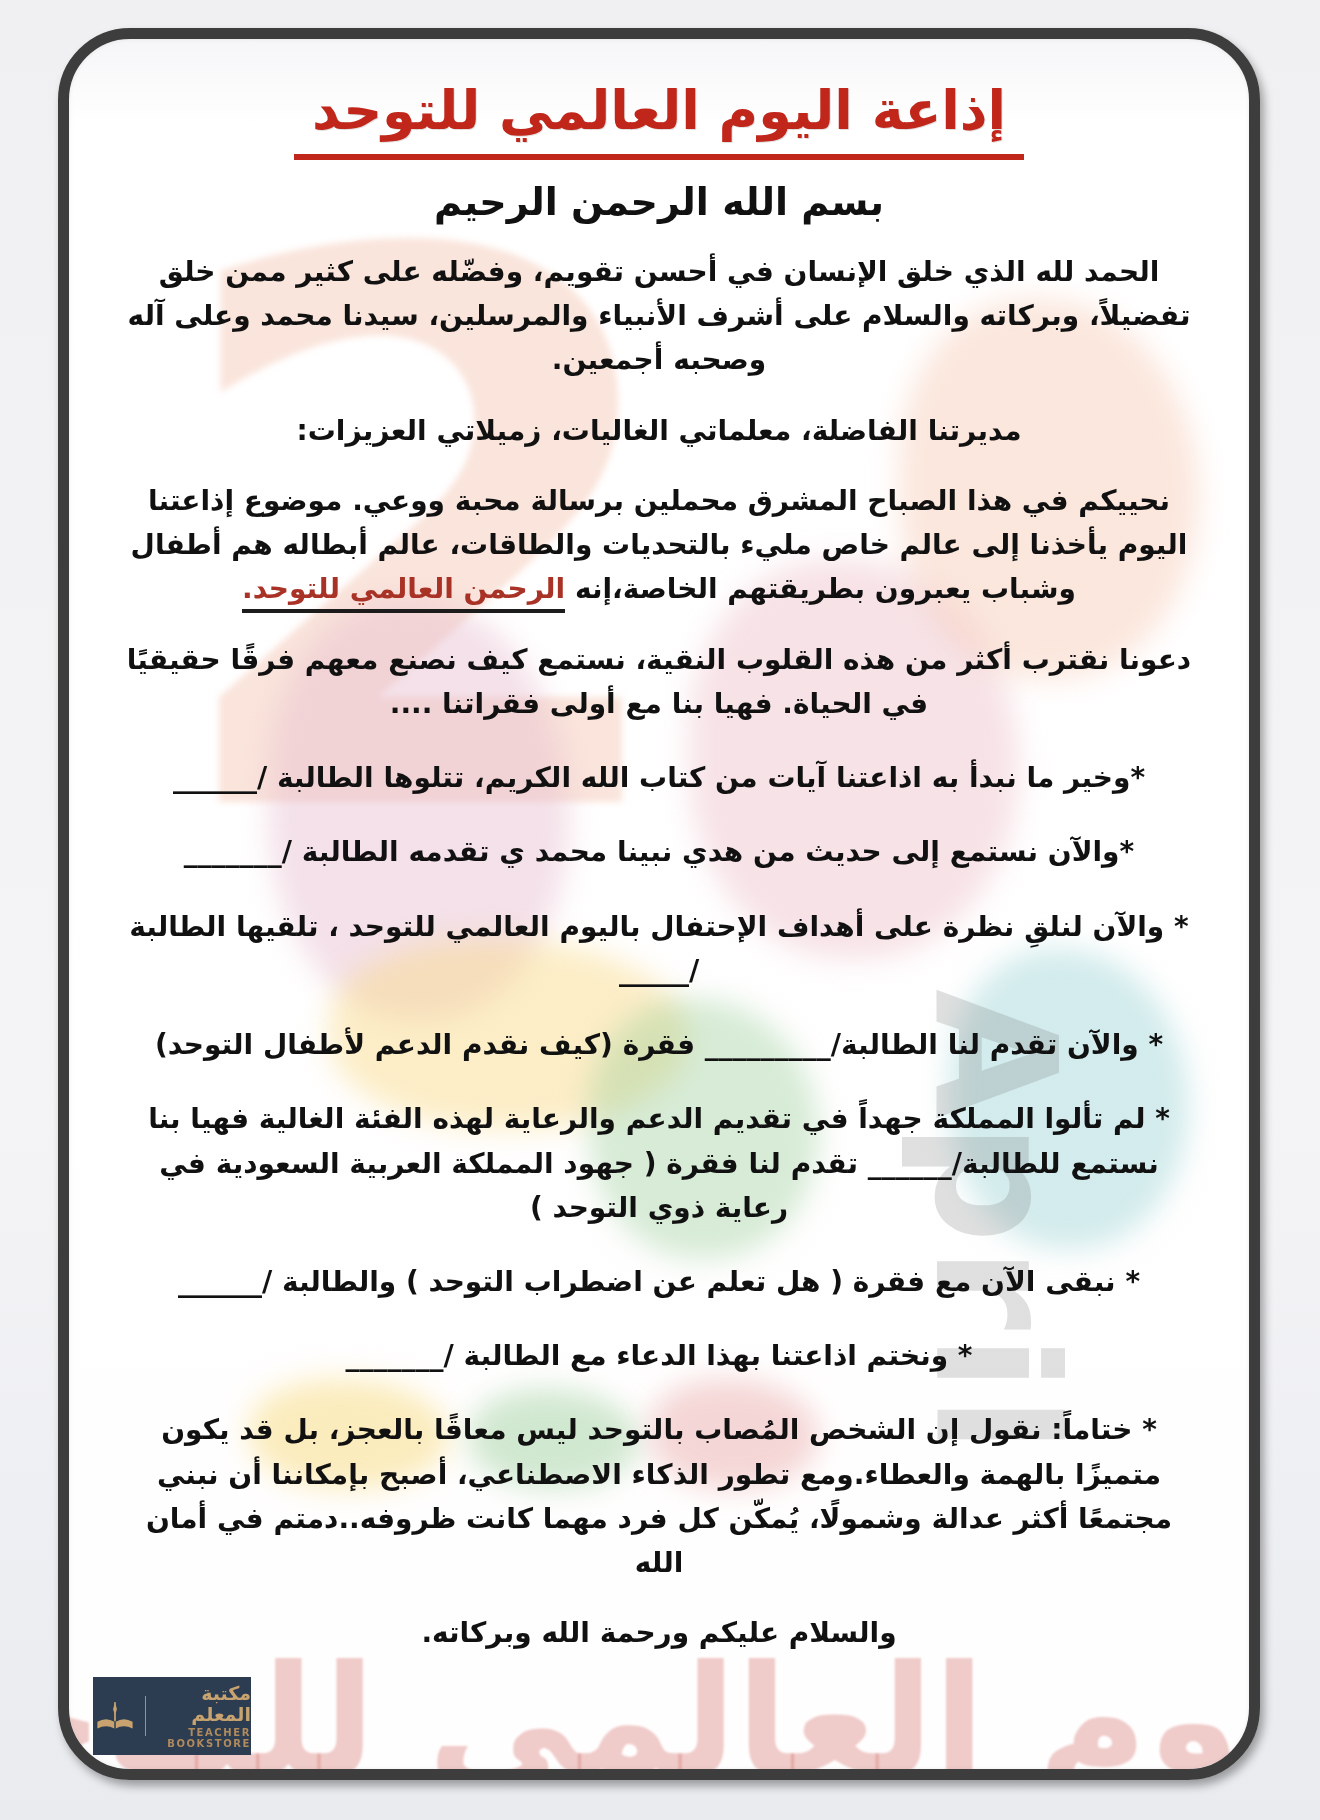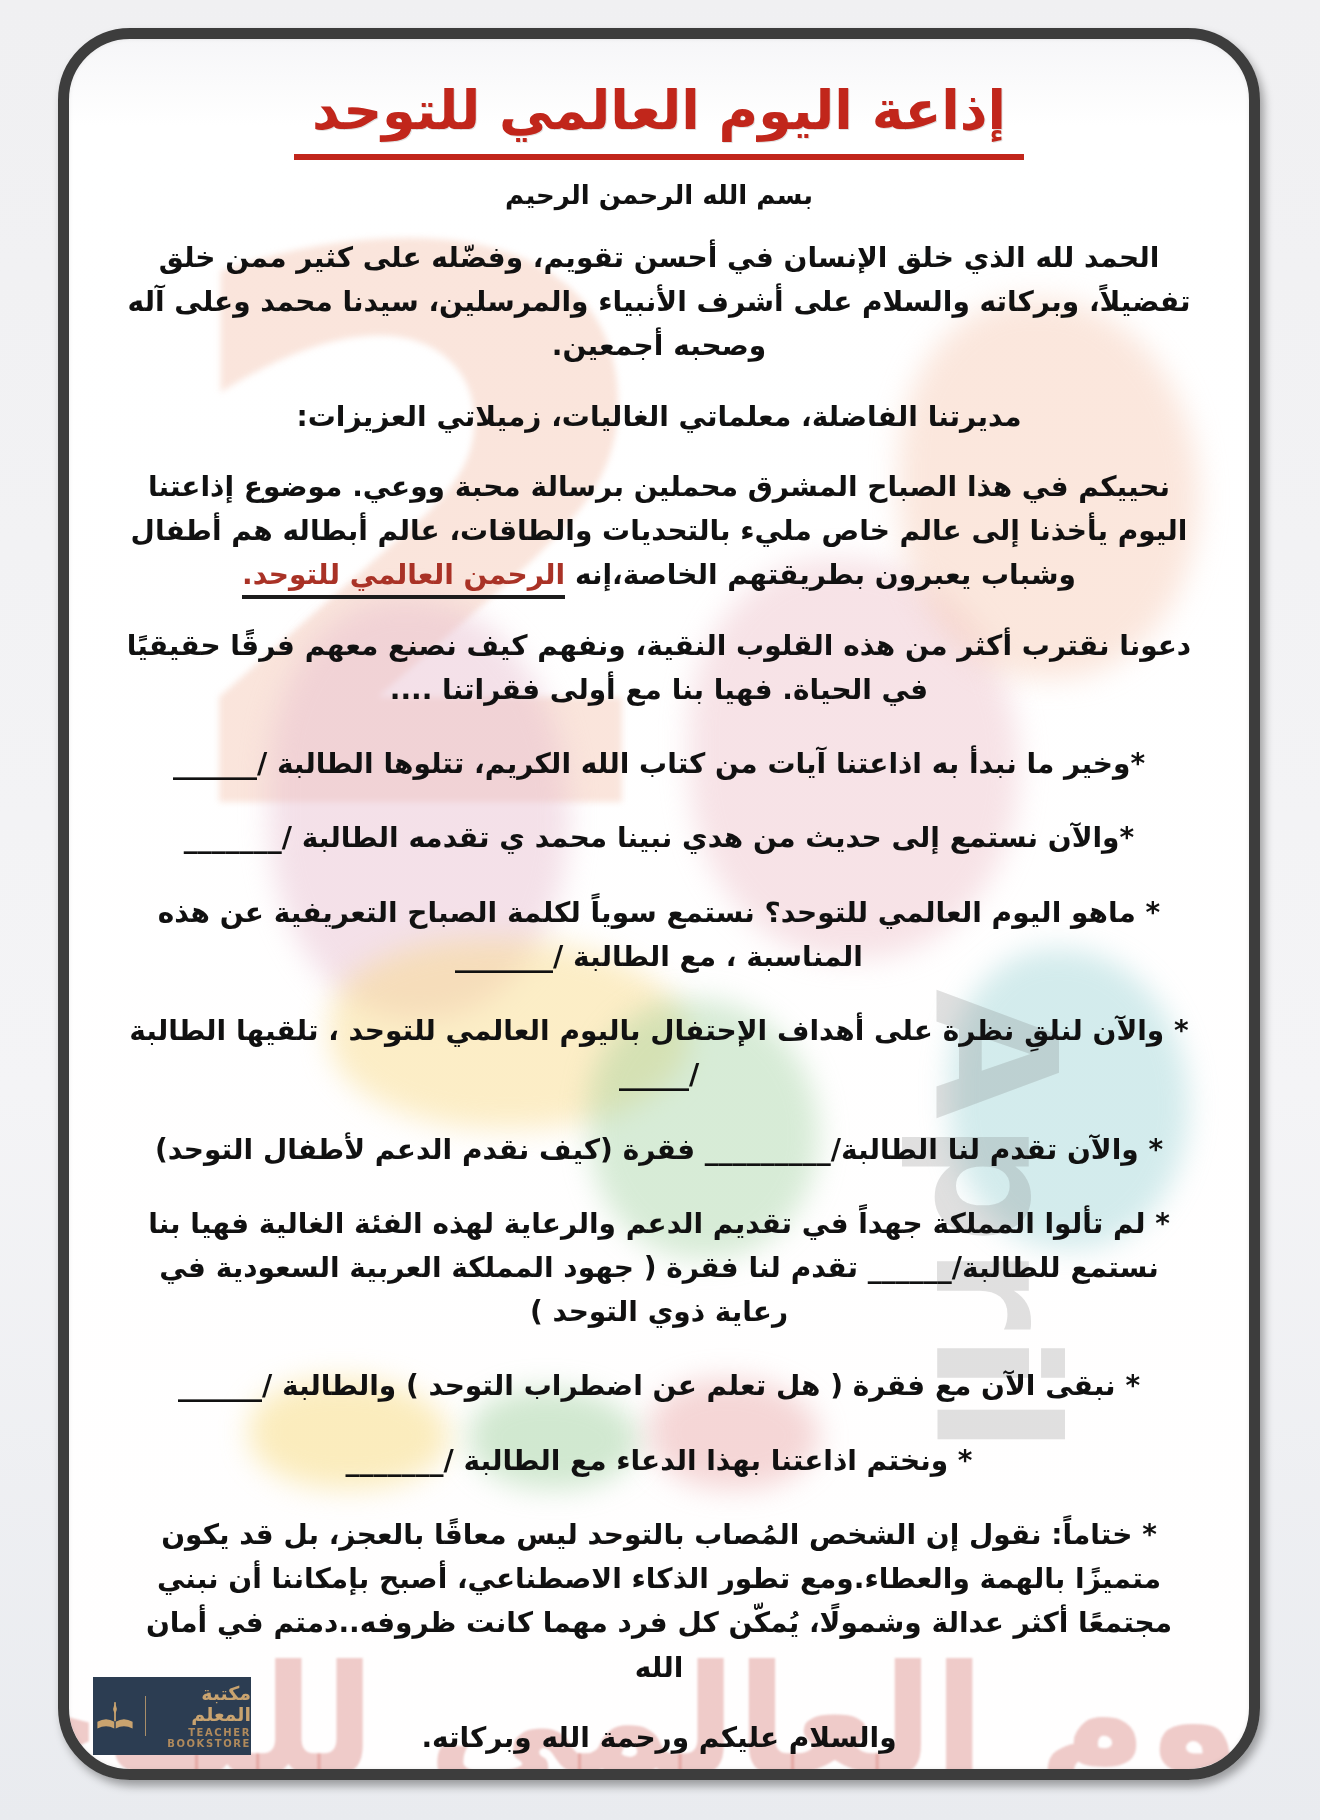--- a/index.html
+++ b/index.html
@@ -62,21 +62,21 @@
   .title{
     display:inline-block;
     font-size:54px; font-weight:bold;
     color:#c1261b;
     border-bottom:6px solid #c1261b;
     padding:0 18px 12px 18px;
     margin:4px auto 6px auto;
     text-shadow:1px 1px 0 rgba(0,0,0,0.12);
   }
   .basmala{
-    font-size:26px; font-weight:bold;
+    font-size:38px; font-weight:bold;
     margin:14px 0 10px 0;
   }
   .para{
     font-size:28px; font-weight:bold;
     line-height:1.58;
     margin:26px 0;
   }
   .red-underline{
     color:#a93226;
     border-bottom:4px solid #1c1c1c;
@@ -122,26 +122,25 @@
       <span class="title">إذاعة اليوم العالمي للتوحد</span>
     </div>
     <div class="basmala">بسم الله الرحمن الرحيم</div>
 
     <p class="para">الحمد لله الذي خلق الإنسان في أحسن تقويم، وفضّله على كثير ممن خلق تفضيلاً، وبركاته والسلام على أشرف الأنبياء والمرسلين، سيدنا محمد وعلى آله وصحبه أجمعين.</p>
 
     <p class="para">مديرتنا الفاضلة، معلماتي الغاليات، زميلاتي العزيزات:</p>
 
     <p class="para"><span>نحييكم في هذا الصباح المشرق محملين برسالة محبة ووعي. موضوع إذاعتنا اليوم يأخذنا إلى عالم خاص مليء بالتحديات والطاقات، عالم أبطاله هم أطفال وشباب يعبرون بطريقتهم الخاصة،إنه </span><span class="red-underline">الرحمن العالمي للتوحد.</span></p>
 
-    <p class="para">دعونا نقترب أكثر من هذه القلوب النقية، ونفهم كيف نصنع معهم فرقًا حقيقيًا في الحياة. فهيا بنا مع أولى فقراتنا ....</p>
+    <p class="para">دعونا نقترب أكثر من هذه القلوب النقية، نستمع كيف نصنع معهم فرقًا حقيقيًا في الحياة. فهيا بنا مع أولى فقراتنا ....</p>
 
     <div class="bullets">
       <p class="para">*وخير ما نبدأ به اذاعتنا آيات من كتاب الله الكريم، تتلوها الطالبة /______</p>
       <p class="para">*والآن نستمع إلى حديث من هدي نبينا محمد ي تقدمه الطالبة /_______</p>
-      <p class="para">* ماهو اليوم العالمي للتوحد؟ نستمع سوياً لكلمة الصباح التعريفية عن هذه المناسبة ، مع الطالبة /_______</p>
       <p class="para">* والآن لنلقِ نظرة على أهداف الإحتفال باليوم العالمي للتوحد ، تلقيها الطالبة /_____</p>
       <p class="para">* والآن تقدم لنا الطالبة/_________ فقرة (كيف نقدم الدعم لأطفال التوحد)</p>
       <p class="para">* لم تألوا المملكة جهداً في تقديم الدعم والرعاية لهذه الفئة الغالية فهيا بنا نستمع للطالبة/______ تقدم لنا فقرة ( جهود المملكة العربية السعودية في رعاية ذوي التوحد )</p>
       <p class="para">* نبقى الآن مع فقرة ( هل تعلم عن اضطراب التوحد ) والطالبة /______</p>
       <p class="para">* ونختم اذاعتنا بهذا الدعاء مع الطالبة /_______</p>
     </div>
 
     <p class="para">* ختاماً: نقول إن الشخص المُصاب بالتوحد ليس معاقًا بالعجز، بل قد يكون متميزًا بالهمة والعطاء.ومع تطور الذكاء الاصطناعي، أصبح بإمكاننا أن نبني مجتمعًا أكثر عدالة وشمولًا، يُمكّن كل فرد مهما كانت ظروفه..دمتم في أمان الله</p>
 
     <p class="para">والسلام عليكم ورحمة الله وبركاته.</p>

